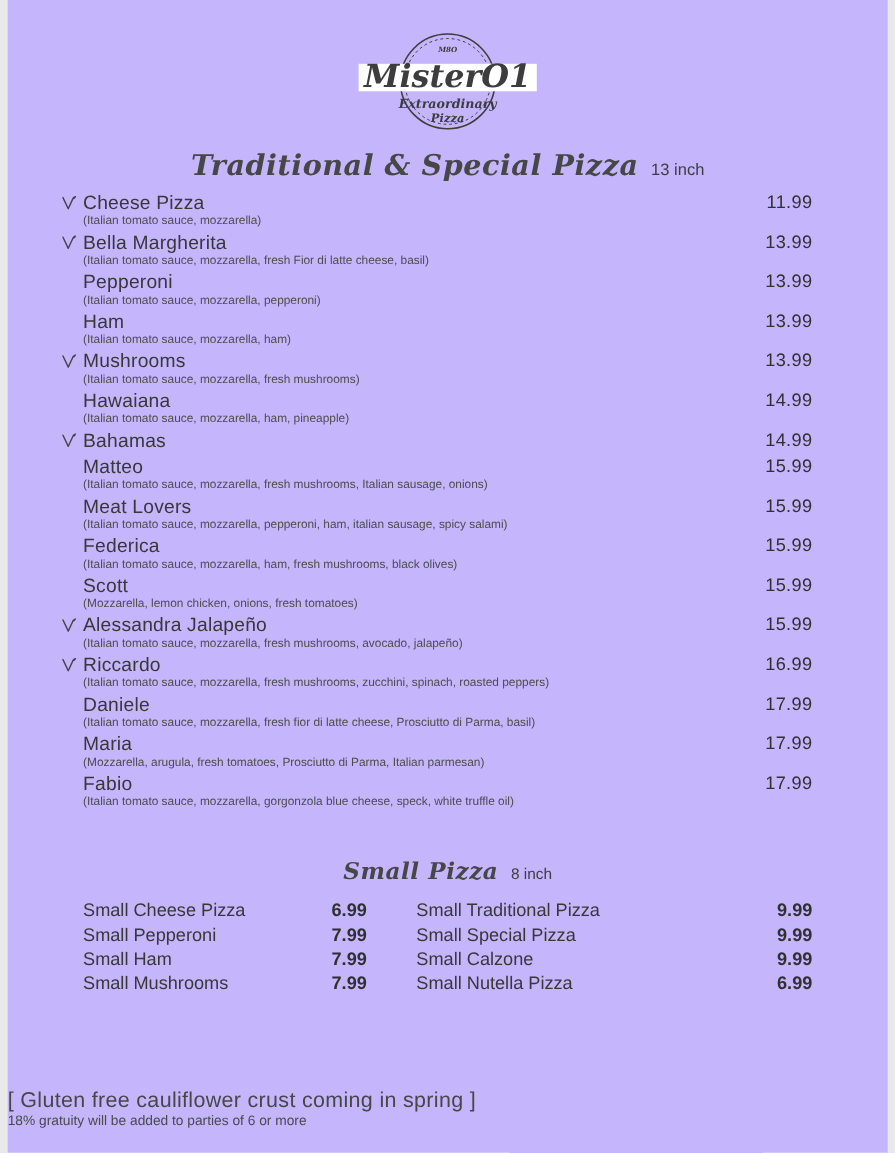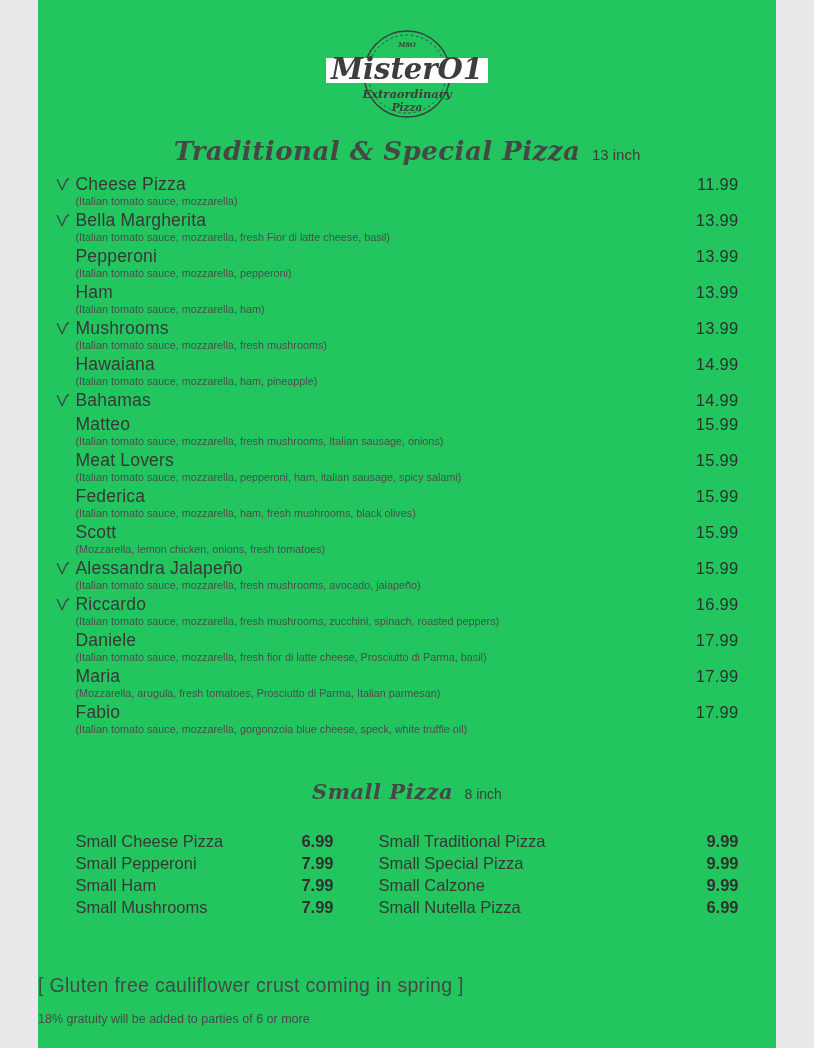--- a/index.html
+++ b/index.html
@@ -1,17 +1,17 @@
 <!DOCTYPE html>
 <html><head>
 <meta charset="utf-8">
 <style>
   html,body { margin:0; padding:0; background:#e9e9e9; }
   .page {
-    width:738px; height:1048px; margin:0 auto; background:#22c55e;
+    width:800px; height:1048px; margin:0 auto; background:#c4b5fd;
     position:relative; font-family:"Liberation Sans", sans-serif;
     color:#3e3e3e; overflow:hidden; box-sizing:border-box;
   }
   .logo-wrap { display:flex; justify-content:center; padding-top:24px; }
   .script { font-family:"DejaVu Serif", serif; font-style:italic; font-weight:700; }
 
   .section-head { text-align:center; margin-top:12px; }
   .section-head .title { font-size:26px; color:#474747; letter-spacing:0.5px; }
   .section-head .size { font-size:15px; color:#3e3e3e; margin-left:7px; font-weight:400; }
 
@@ -19,34 +19,34 @@
   .menu-item { position:relative; margin-bottom:3px; }
   .item-head { display:flex; justify-content:space-between; align-items:flex-start; line-height:21px;gap:36px; }
   .item-name { font-size:17.5px; color:#383838; letter-spacing:0.2px; }
   .item-price { font-size:16.5px; color:#303030; letter-spacing:0.3px; }
   .item-desc { font-size:10.8px; color:#4d4d4d; line-height:12px; margin-top:0; }
   .veg-marker { position:absolute; left:-21px; top:3px; width:15px; height:15px; }
 
   .small-section { margin-top:44px; }
   .small-head .title { font-size:21px; }
   .small-head .size { font-size:14px; }
-  .small-grid { width:663px; margin:28px auto 0 auto; display:flex; gap:45px; }
+  .small-grid { width:663px; margin:15px auto 0 auto; display:flex; gap:45px; }
   .small-col { display:flex; flex-direction:column; gap:4px; }
   .small-col.left { width:258px; }
   .small-col.right { width:360px; }
   .small-row { display:flex; justify-content:space-between; align-items:baseline; font-size:16.5px; line-height:18px; }
   .small-name { color:#383838; }
   .small-price { color:#303030;font-weight:bold; }
 
   .footer { position:absolute; left:0; right:0; bottom:22px; text-align:left; }
   .footer-line1 { font-size:19.5px; color:#474747; letter-spacing:0.3px; }
   .footer-line2 { font-size:14px; color:#3e3e3e; margin-top:9px; display:flex; justify-content:center; align-items:center; gap:6px; }
   .footer-line2 .sep { margin:0 6px; color:#555; }
   .footer-line2 .veg-ico { width:17px; height:17px; display:inline-block; }
-  .footer-line3 { font-size:12.5px; color:#4a4a4a; margin-top:15px; }
+  .footer-line3 { font-size:12.5px; color:#4a4a4a; margin-top:0; }
 </style>
 </head>
 <body>
 
 <div class="page">
 
   <div class="logo-wrap">
     <svg width="190" height="100" viewBox="0 0 190 100">
       <circle cx="95" cy="50" r="43" fill="none" stroke="#3d3d3d" stroke-width="1.4"></circle>
       <circle cx="95" cy="50" r="39" fill="none" stroke="#3d3d3d" stroke-width="0.9" stroke-dasharray="2.6 2.6"></circle>

